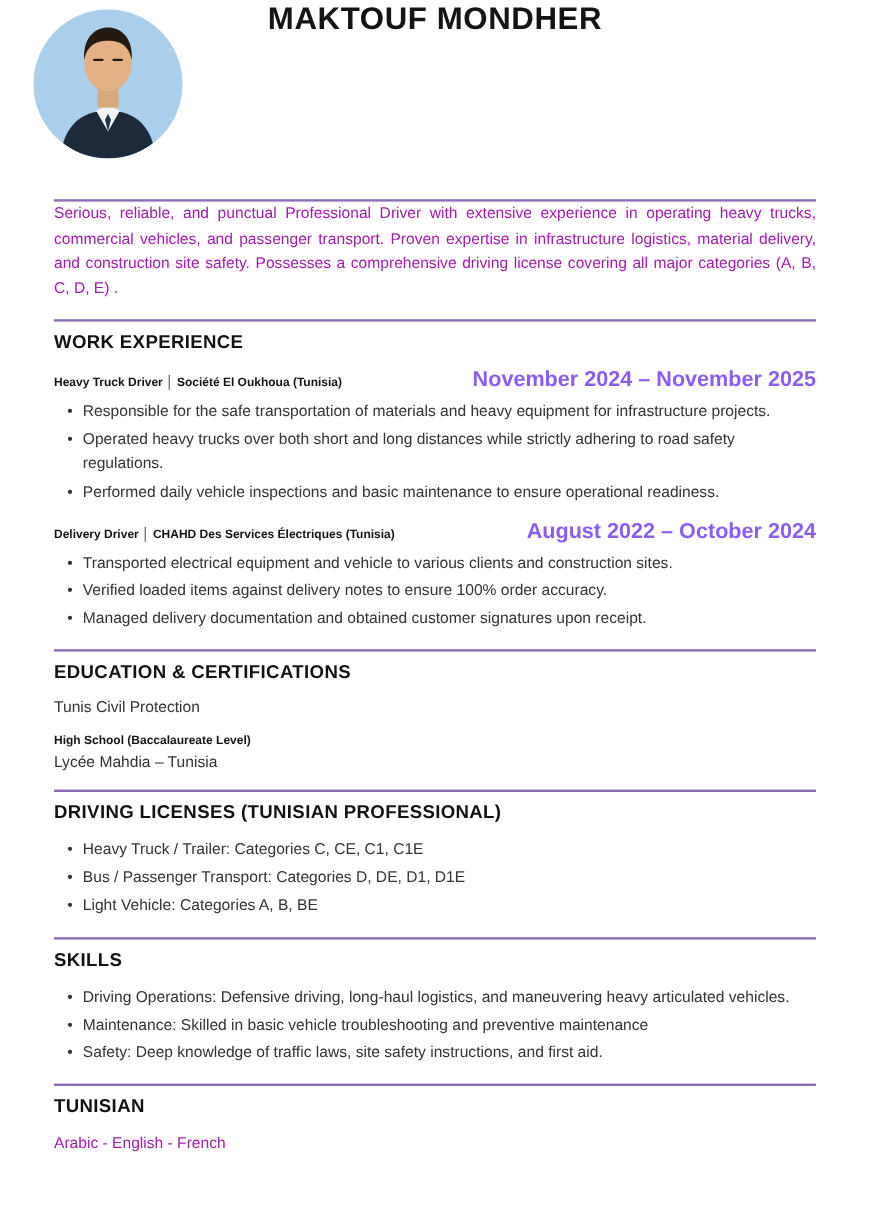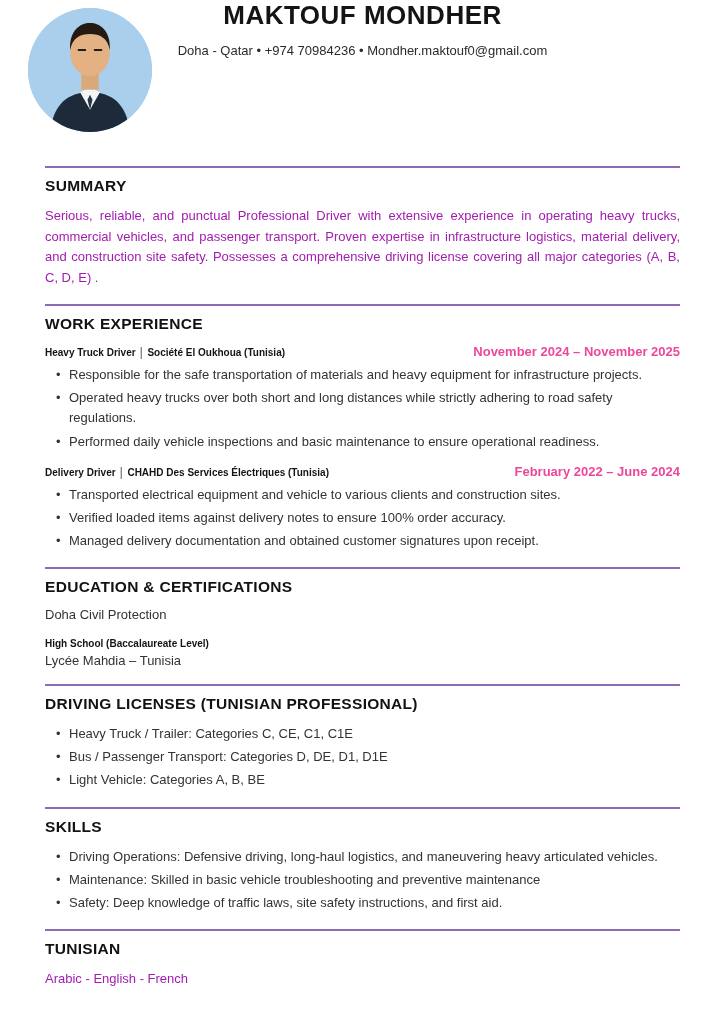--- a/index.html
+++ b/index.html
@@ -58,21 +58,21 @@
     text-align: justify;
   }
   
   .row {
     display: flex;
     justify-content: space-between;
     align-items: baseline;
     margin-top: 10px;
   }
   .row .left { font-size: 10px; font-weight: bold; color: #141414; }
-  .row .right { font-size: 13px; font-weight: bold; color: #ec4899; white-space: nowrap; }
+  .row .right { font-size: 18px; font-weight: bold; color: #8b5cf6; white-space: nowrap; }
   .sub { font-size: 13px; color: #333333; margin-top: 4px; }
   .entry-block { margin-bottom: 16px; }
   
   ul.bullets { list-style: none; margin: 6px 0 12px 0; }
   ul.bullets li {
     position: relative;
     padding-left: 24px;
     font-size: 13px;
     line-height: 1.55;
     color: #333333;
@@ -106,28 +106,26 @@
 
         <ellipse cx="50" cy="36" rx="16" ry="19" fill="#e3b184"></ellipse>
 
         <path d="M34 34 C33 18 42 12 50 12 C58 12 67 18 66 34 C64 24 58 21 50 21 C42 21 36 24 34 34 Z" fill="#241a12"></path>
 
         <rect x="40" y="33" width="7" height="1.6" rx="0.8" fill="#241a12"></rect>
         <rect x="53" y="33" width="7" height="1.6" rx="0.8" fill="#241a12"></rect>
       </svg>
     </div>
     <div class="name">MAKTOUF MONDHER</div>
-    <div class="contact">Doha - Qatar • +974 70984236  • Mondher.maktouf0@gmail.com</div>
   </div>
 
   <div class="content">
 
     <div class="section">
       <hr class="rule">
-      <div class="section-title">SUMMARY</div>
       <p class="para">Serious, reliable, and punctual Professional Driver with extensive experience in operating heavy trucks, commercial vehicles, and passenger transport. Proven expertise in infrastructure logistics, material delivery, and construction site safety. Possesses a comprehensive driving license covering all major categories (A, B, C, D, E) .</p>
     </div>
 
     <div class="section">
       <hr class="rule">
       <div class="section-title">WORK EXPERIENCE</div>
 
       <div>
         <div class="row">
           <span class="left">Heavy Truck Driver │ Société El Oukhoua (Tunisia)</span>
@@ -136,36 +134,36 @@
         <ul class="bullets">
           <li>Responsible for the safe transportation of materials and heavy equipment for infrastructure projects.</li>
           <li>Operated heavy trucks over both short and long distances while strictly adhering to road safety regulations.</li>
           <li>Performed daily vehicle inspections and basic maintenance to ensure operational readiness.</li>
         </ul>
       </div>
 
       <div>
         <div class="row">
           <span class="left">Delivery Driver │ CHAHD Des Services Électriques (Tunisia)</span>
-          <span class="right">February 2022 – June 2024</span>
+          <span class="right">August 2022 – October 2024</span>
         </div>
         <ul class="bullets">
           <li>Transported electrical equipment and vehicle to various clients and construction sites.</li>
           <li>Verified loaded items against delivery notes to ensure 100% order accuracy.</li>
           <li>Managed delivery documentation and obtained customer signatures upon receipt.</li>
         </ul>
       </div>
     </div>
 
     <div class="section">
       <hr class="rule">
       <div class="section-title">EDUCATION &amp; CERTIFICATIONS</div>
 
       <div class="entry-block">
-        <div class="sub">Doha Civil Protection</div>
+        <div class="sub">Tunis Civil Protection</div>
       </div>
 
       <div class="entry-block">
         <div class="row" style="margin-top:4px;">
           <span class="left">High School (Baccalaureate Level)</span>
           <span class="right"></span>
         </div>
         <div class="sub">Lycée Mahdia – Tunisia</div>
       </div>
     </div>

